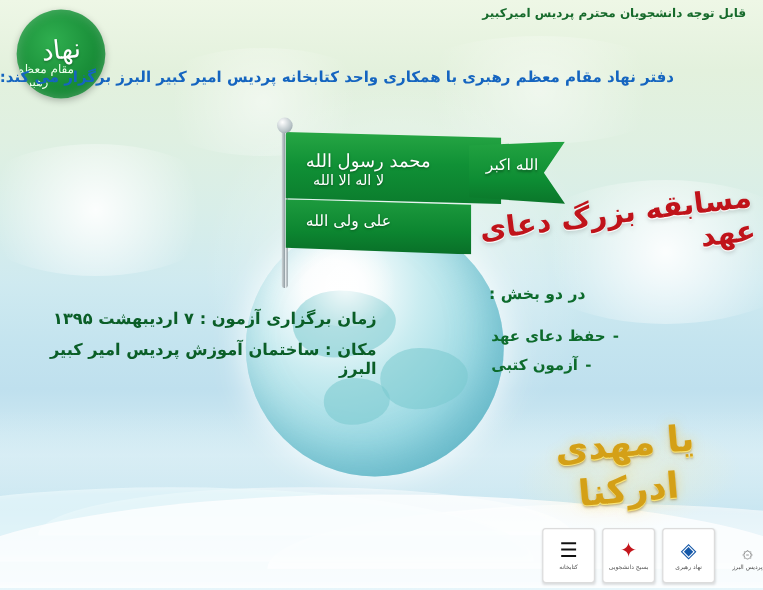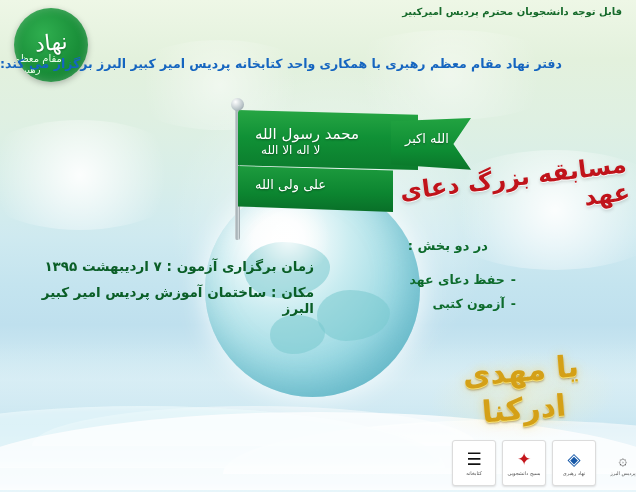--- a/index.html
+++ b/index.html
@@ -247,21 +247,21 @@
   }
   #sections-list {
     position: absolute;
     right: 120px;
     top: 268px;
     direction: rtl;
     font-size: 12.5px;
     color: #0d6b2c;
     font-weight: bold;
     line-height: 1.9;
-    text-align: right;
+    text-align: left;
   }
   #sections-list .li { white-space: nowrap; }
   #sections-list .dash { color: #0d6b2c; margin-left: 6px; }
 
   
   #gold-calligraphy {
     position: absolute;
     right: 18px;
     top: 352px;
     width: 190px;

